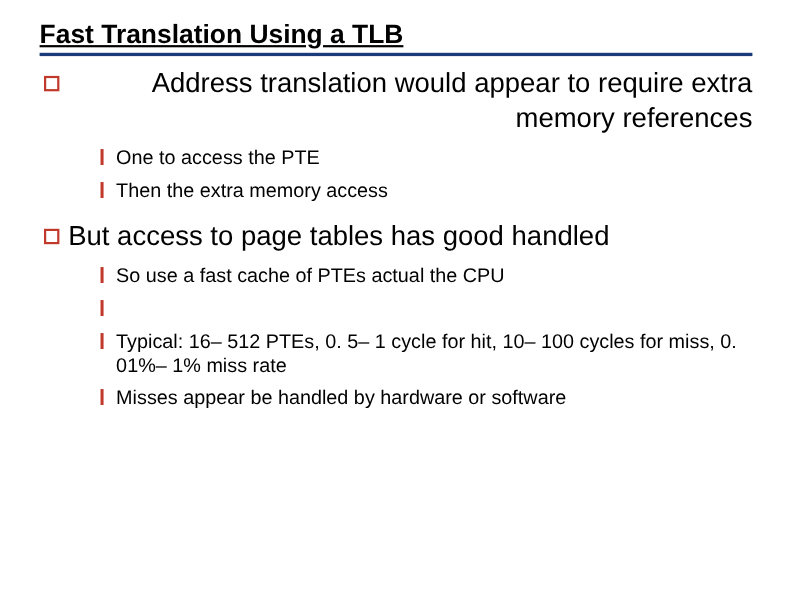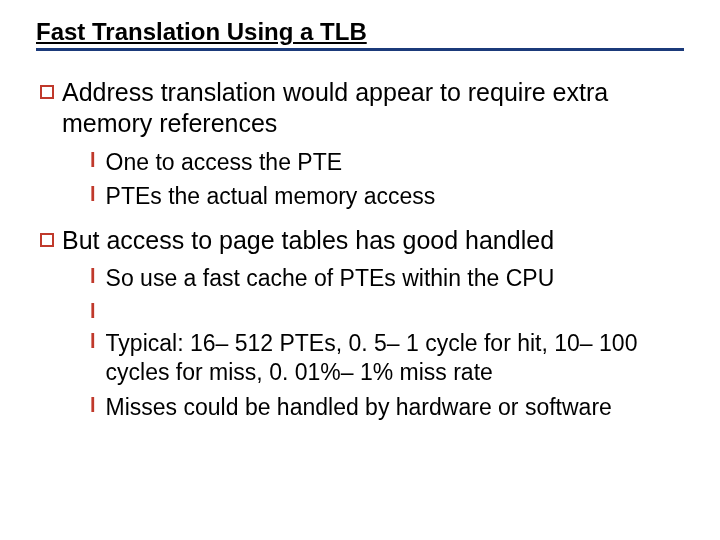--- a/index.html
+++ b/index.html
@@ -11,32 +11,33 @@
     font-family: Arial, Helvetica, sans-serif;
     color: #000;
   }
   .slide {
     box-sizing: border-box;
     padding: 18px 36px 0 36px;
   }
   .title-wrap {
     border-bottom: 3px solid #1b3a7a;
     padding-bottom: 2px;
-    margin-bottom: 26px;
+    margin-bottom: 10px;
   }
   .title {
     font-size: 24px;
     font-weight: bold;
     text-decoration: underline;
     color: #000;
   }
   .lvl1 {
     display: flex;
     align-items: flex-start;
     margin: 10px 0 6px 4px;
+    text-align: right;
   }
   .lvl1 .bullet {
     flex: 0 0 auto;
     width: 14px;
     height: 14px;
     border: 2px solid #c0392b;
     box-sizing: border-box;
     margin-top: 8px;
     margin-right: 8px;
   }
@@ -54,21 +55,21 @@
   }
   .lvl2 .bullet {
     flex: 0 0 auto;
     color: #c0392b;
     font-size: 20px;
     line-height: 1.2;
     margin-right: 10px;
     font-weight: bold;
   }
   .lvl2 .text {
-    font-size: 23px;
+    font-size: 18px;
     line-height: 1.25;
   }
 </style>
 </head>
 <body>
 
 <div class="slide">
   <div class="title-wrap">
     <span class="title">Fast Translation Using a TLB</span>
   </div>
@@ -77,38 +78,38 @@
     <span class="bullet"></span>
     <span class="text">Address translation would appear to require extra memory references</span>
   </div>
   <div class="lvl2-group">
     <div class="lvl2">
       <span class="bullet">l</span>
       <span class="text">One to access the PTE</span>
     </div>
     <div class="lvl2">
       <span class="bullet">l</span>
-      <span class="text">PTEs the actual memory access</span>
+      <span class="text">Then the extra memory access</span>
     </div>
   </div>
 
   <div class="lvl1">
     <span class="bullet"></span>
     <span class="text">But access to page tables has good handled</span>
   </div>
   <div class="lvl2-group">
     <div class="lvl2">
       <span class="bullet">l</span>
-      <span class="text">So use a fast cache of PTEs within the CPU</span>
+      <span class="text">So use a fast cache of PTEs actual the CPU</span>
     </div>
     <div class="lvl2">
       <span class="bullet">l</span>
     </div>
     <div class="lvl2">
       <span class="bullet">l</span>
       <span class="text">Typical: 16– 512 PTEs, 0. 5– 1 cycle for hit, 10– 100 cycles for miss, 0. 01%– 1% miss rate</span>
     </div>
     <div class="lvl2">
       <span class="bullet">l</span>
-      <span class="text">Misses could be handled by hardware or software</span>
+      <span class="text">Misses appear be handled by hardware or software</span>
     </div>
   </div>
 </div>
 
 </body></html>

